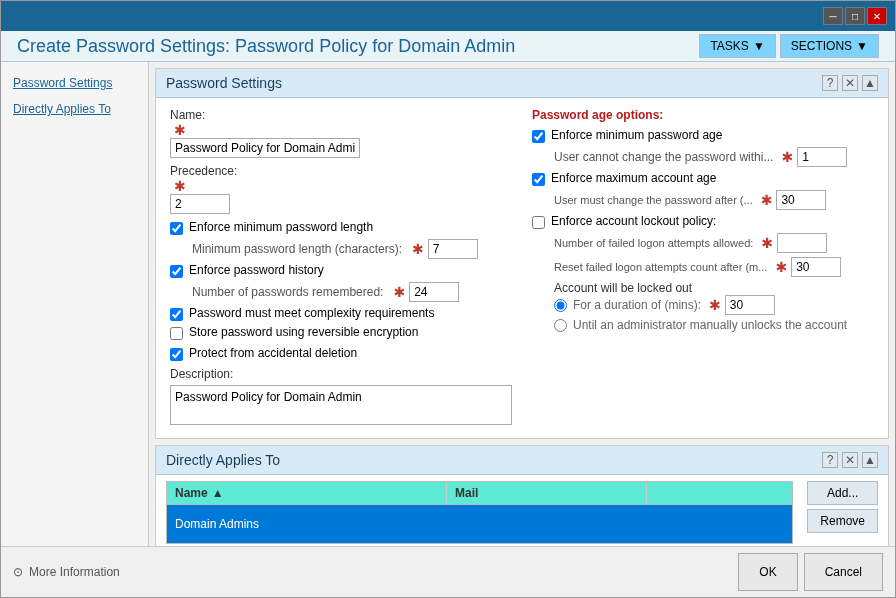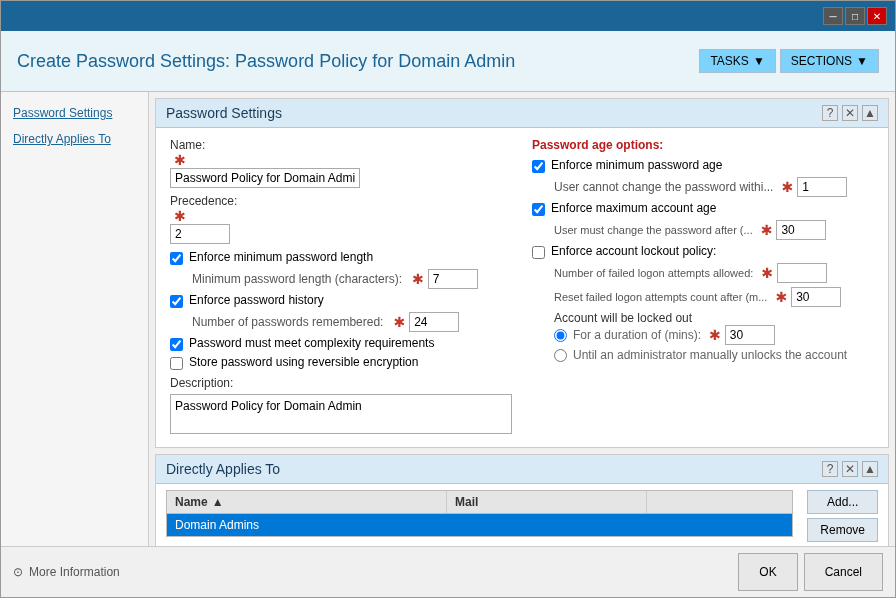--- a/index.html
+++ b/index.html
@@ -7,21 +7,21 @@
     body { width: 896px; height: 598px; background: #f0f0f0; overflow: hidden; }
 
     .window { width: 896px; height: 598px; display: flex; flex-direction: column; border: 1px solid #999; background: #fff; }
 
     .titlebar { background: #1a6496; height: 30px; display: flex; align-items: center; justify-content: space-between; padding: 0 8px; }
     .titlebar-title { color: white; font-size: 12px; }
     .titlebar-controls { display: flex; gap: 2px; }
     .titlebar-btn { width: 20px; height: 18px; background: #555; border: 1px solid #777; color: white; font-size: 10px; display: flex; align-items: center; justify-content: center; cursor: pointer; }
     .titlebar-btn.close { background: #c00; }
 
-    .header { background: #e8f4f8; border-bottom: 1px solid #b0c8d8; padding: 18px 16px; display: flex; align-items: center; justify-content: space-between; }
+    .header { background: #e8f4f8; border-bottom: 1px solid #b0c8d8; padding: 3px 16px; display: flex; align-items: center; justify-content: space-between; }
     .header-title { font-size: 18px; color: #1a6496; font-weight: 300; }
     .header-buttons { display: flex; gap: 4px; }
     .header-btn { background: #7dd3fc; border: 1px solid #aabdd0; padding: 4px 10px; cursor: pointer; display: flex; align-items: center; gap: 4px; font-size: 12px; }
 
     .main { display: flex; flex: 1; overflow: hidden; }
 
     .sidebar { width: 148px; background: #f5f5f5; border-right: 1px solid #ccc; padding: 8px 0; }
     .sidebar-item { padding: 6px 12px; cursor: pointer; color: #333; border-bottom: none; }
     .sidebar-item.underline { text-decoration: underline; color: #1a6496; }
 
@@ -45,24 +45,24 @@
 
     .two-columns { display: flex; gap: 20px; }
     .col-left { flex: 1; }
     .col-right { flex: 1; }
 
     .desc-box { width: 100%; height: 40px; border: 1px solid #aaa; padding: 4px; font-size: 12px; resize: none; margin-top: 4px; }
 
     .radio-row { display: flex; align-items: center; margin-left: 22px; margin-bottom: 3px; }
     .radio-row input[type=radio] { margin-right: 6px; }
 
-    .table-header { display: flex; background: #e5e5e5; border: 1px solid #bbb; border-bottom: none; }
+    .table-header { display: flex; background: #5eead4; border: 1px solid #bbb; border-bottom: none; }
     .table-header-cell { padding: 4px 8px; color: #333; font-weight: 600; border-right: 1px solid #ccc; display: flex; align-items: center; gap: 4px; }
     .table-body { border: 1px solid #bbb; }
-    .table-row { display: flex; padding: 4px 8px; justify-content: space-between; }
+    .table-row { display: flex; padding: 12px 8px; justify-content: space-between; }
     .table-row.selected { background: #0078d7; color: white; }
 
     .bottom-actions { display: flex; gap: 4px; flex-direction: column; margin-left: 8px; }
     .action-btn { background: #e0e8f0; border: 1px solid #aabdd0; padding: 4px 12px; cursor: pointer; font-size: 12px; min-width: 70px; }
 
     .directly-applies { display: flex; gap: 6px; }
     .directly-applies-table { flex: 1; }
 
     .footer { background: #f0f0f0; border-top: 1px solid #ccc; padding: 6px 12px; display: flex; align-items: center; justify-content: space-between; }
     .footer-left { display: flex; align-items: center; gap: 6px; color: #555; cursor: pointer; }
@@ -166,20 +166,24 @@
                 <span>Password must meet complexity requirements</span>
               </div>
 
               <div class="checkbox-row">
                 <input type="checkbox" style="">
                 <span>Store password using reversible encryption</span>
               </div>
 
               <div style="margin-top:6px;"></div>
 
+              <div class="checkbox-row">
+                <input type="checkbox" checked="" style="">
+                <span>Protect from accidental deletion</span>
+              </div>
 
               <div style="margin-top:6px;">
                 <span style="color:#333;">Description:</span>
                 <br>
                 <textarea class="desc-box" style="">Password Policy for Domain Admin</textarea>
               </div>
             </div>
 
             <div class="col-right">
               <div class="password-age-section">

